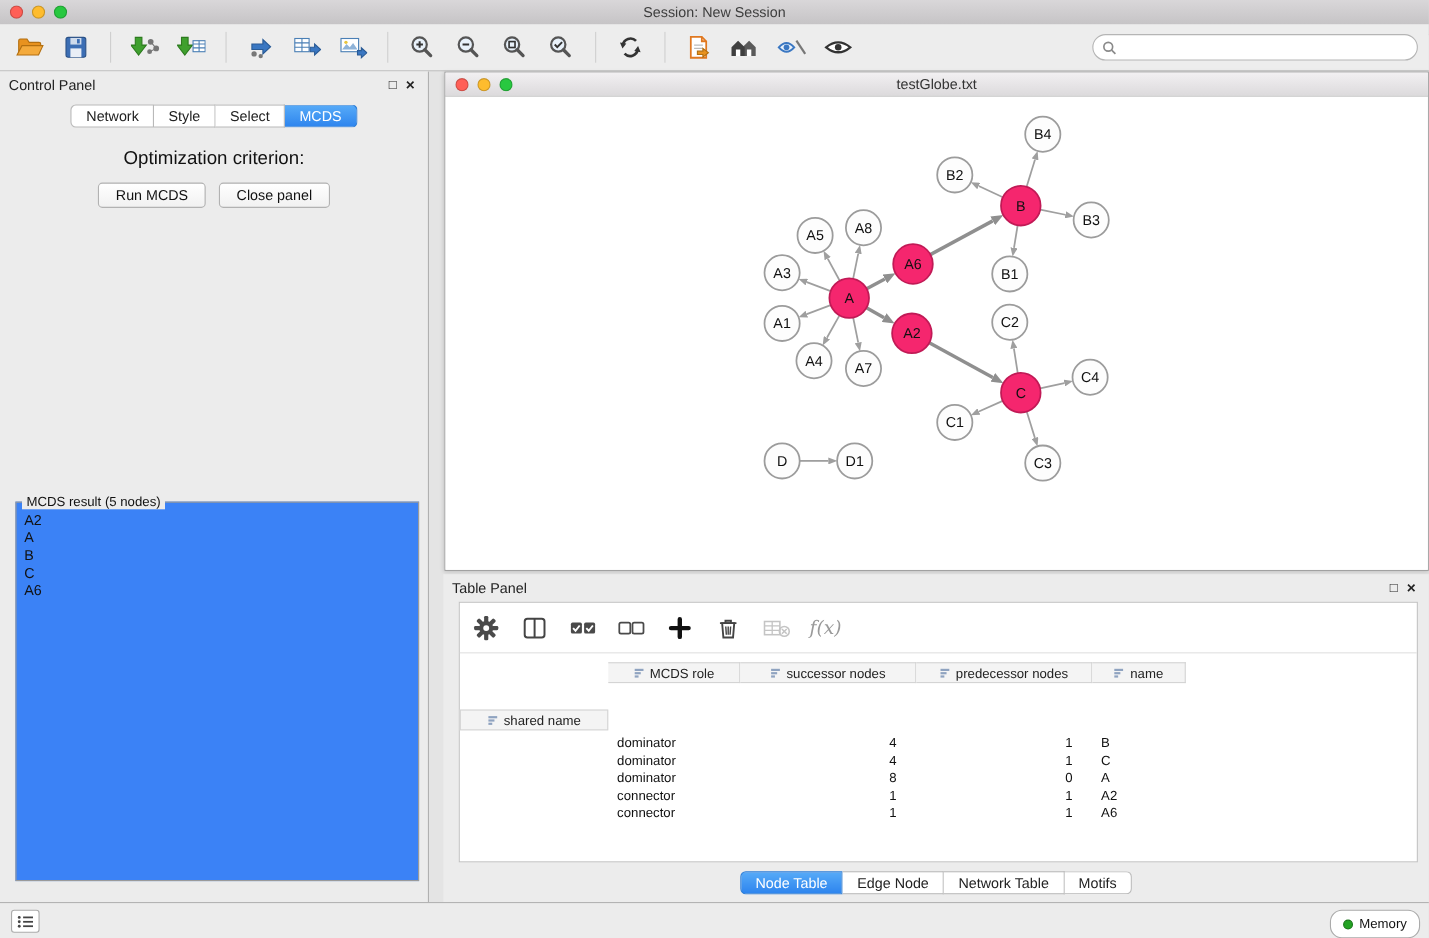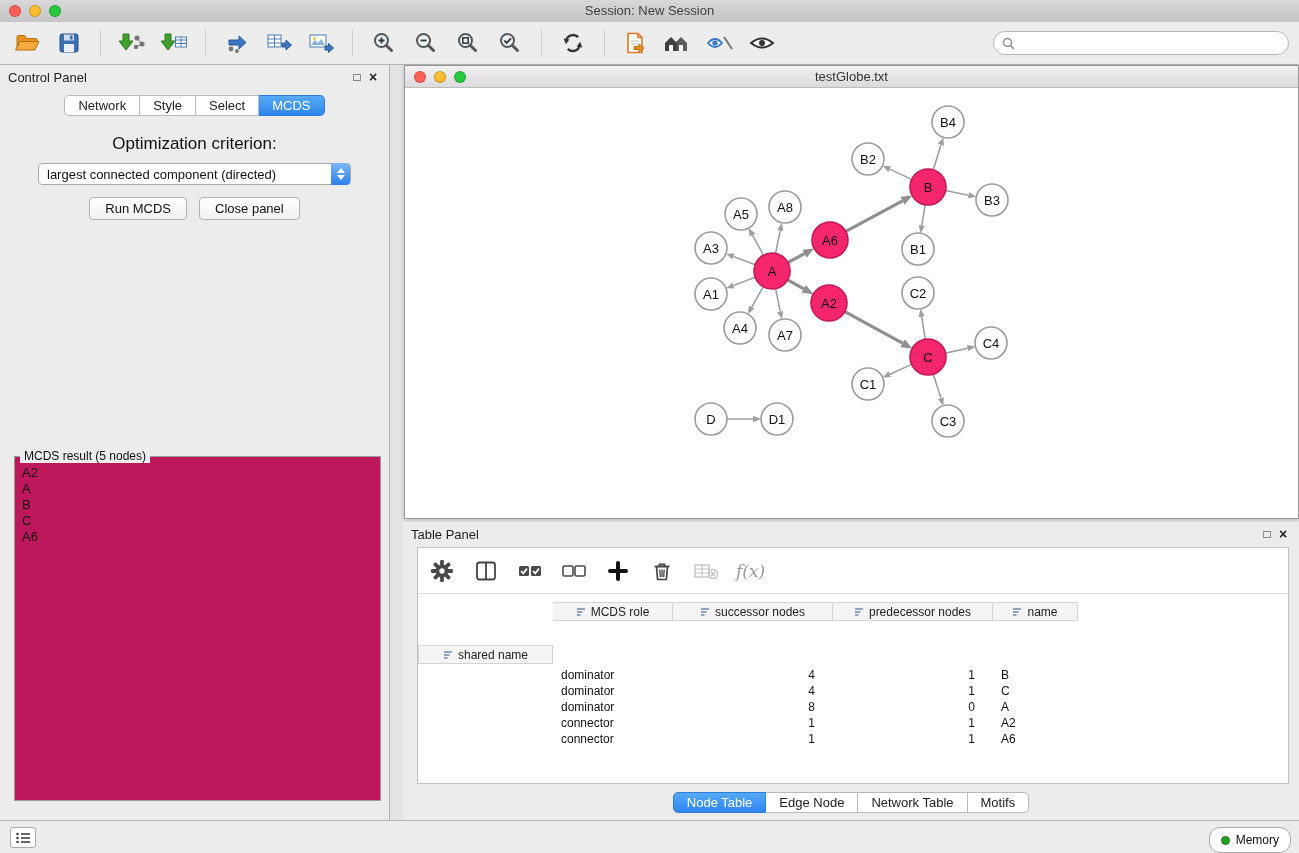--- a/index.html
+++ b/index.html
@@ -40,21 +40,21 @@
   .seg-tab.active{background:linear-gradient(#56aaf8,#2e85ee);border-color:#2d7ed8;color:#fff;}
   .opt-label{text-align:center;margin-top:18px;font-size:17px;color:#111;}
   .dropdown{margin:9px auto 0 auto;width:313px;height:22px;background:#fff;border:1px solid #a8a8a8;border-radius:4px;position:relative;display:flex;align-items:center;}
   .dropdown .dd-text{padding-left:8px;font-size:13px;color:#111;}
   .dd-stepper{position:absolute;right:0;top:-1px;bottom:-1px;width:19px;border-radius:0 4px 4px 0;background:linear-gradient(#7db9f9,#2e7de8);display:flex;flex-direction:column;align-items:center;justify-content:center;gap:2px;}
   .dd-arrow{width:0;height:0;border-left:4px solid transparent;border-right:4px solid transparent;}
   .dd-arrow.up{border-bottom:5px solid #fff;}
   .dd-arrow.down{border-top:5px solid #fff;}
   .cp-buttons{display:flex;justify-content:center;gap:12px;margin-top:12px;}
   .btn{background:linear-gradient(#ffffff,#f1f1f1);border:1px solid #b2b2b2;border-radius:4px;padding:3px 15px;font-size:13px;color:#111;}
-  .result-box{position:absolute;left:14px;top:391px;width:367px;height:345px;border:1px solid #9a9a9a;background:#be185d;}
+  .result-box{position:absolute;left:14px;top:391px;width:367px;height:345px;border:1px solid #9a9a9a;background:#3b82f6;}
   .result-title{position:absolute;top:-8px;left:5px;background:#ececec;padding:0 4px;font-size:12px;color:#111;}
   .result-list{position:absolute;inset:8px 2px 2px 2px;overflow:hidden;padding-left:5px;}
   .result-item{font-size:13px;line-height:16px;color:#111;}
 
   
   .right-area{position:absolute;left:390px;top:0;right:0;bottom:0;}
   .net-window{position:absolute;left:14px;top:0;right:0;height:454px;background:#fff;border:1px solid #979797;box-shadow:0 1px 4px rgba(0,0,0,.18);}
   .net-titlebar{height:22px;background:linear-gradient(#f2f0f2,#dcdadc);border-bottom:1px solid #bdbdbd;position:relative;}
   .net-titlebar .title{position:absolute;left:0;right:0;top:3px;text-align:center;font-size:13px;color:#333;}
   .net-content{position:absolute;left:0;right:0;top:22px;bottom:0;background:#fff;overflow:hidden;}
@@ -238,27 +238,20 @@
         <span class="ph-btn">□</span>
         <span class="ph-btn close">×</span>
       </div>
       <div class="cp-tabs" id="cp-tabs">
           <div class="seg-tab">Network</div>
           <div class="seg-tab">Style</div>
           <div class="seg-tab">Select</div>
           <div class="seg-tab active">MCDS</div>
         </div>
       <div class="opt-label">Optimization criterion:</div>
-      <div class="dropdown">
-        <span class="dd-text">largest connected component (directed)</span>
-        <span class="dd-stepper">
-            <span class="dd-arrow up"></span>
-            <span class="dd-arrow down"></span>
-          </span>
-      </div>
       <div class="cp-buttons">
         <button class="btn">Run MCDS</button>
         <button class="btn">Close panel</button>
       </div>
       <div class="result-box">
         <span class="result-title">MCDS result (5 nodes)</span>
         <div class="result-list" id="result-list">
             <div class="result-item">A2</div>
             <div class="result-item">A</div>
             <div class="result-item">B</div>

